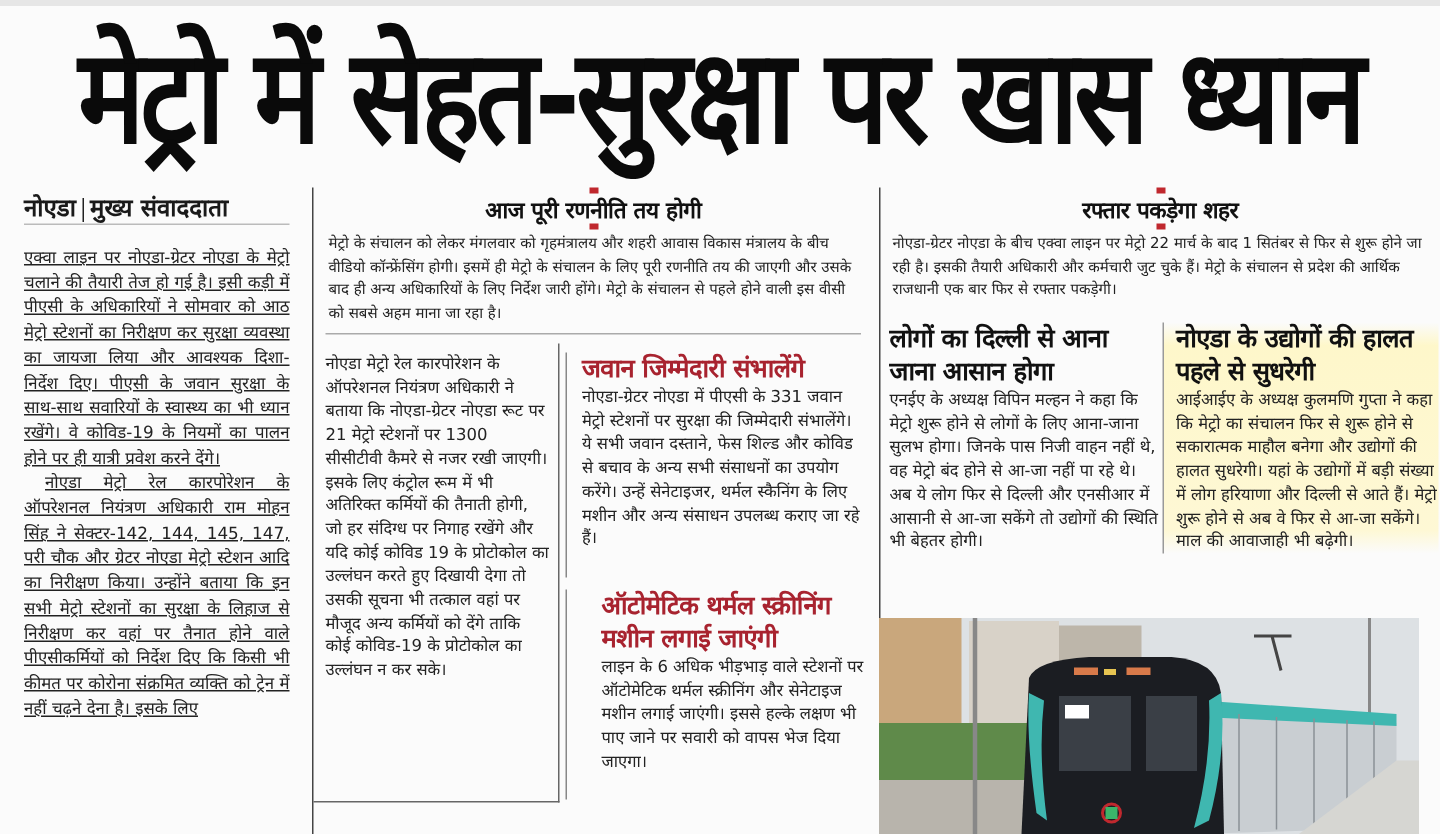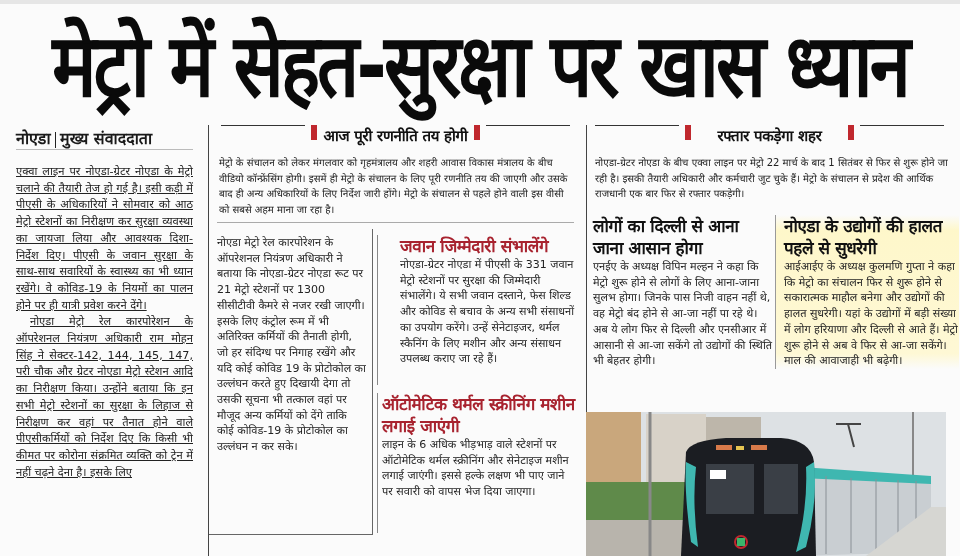--- a/index.html
+++ b/index.html
@@ -26,21 +26,21 @@
       border-bottom: 1px solid #bbb; white-space: nowrap;
     }
     .dateline .sep { display: inline-block; width: 1.5px; height: 16px; background: #222; vertical-align: middle; margin: 0 4px; }
 
     .body-text { font-size: 11.2px; line-height: 16.7px; text-align: justify; color: #222; }
     .body-text p { text-indent: 0; }
     .body-text p.indent { text-indent: 14px; }
     .col-left .body-text { margin-top: 14px; text-decoration: underline; }
 
     .section-head {
-      position: relative; height: 28px; display: flex; align-items: flex-start; justify-content: center;
+      position: relative; height: 28px; display: flex; align-items: center; justify-content: center; flex-direction: column;
     }
     .section-head .rule { flex: 1; height: 1px; background: #333; }
     .section-head .marker { width: 6px; height: 15px; background: #c0282e; margin: 0 6px; }
     .section-head .title {
       font-size: 15px; font-weight: bold; color: #111; white-space: nowrap; letter-spacing: -0.3px;
     }
 
     .intro { padding: 2px 12px 0 10px; font-size: 10px; line-height: 15.6px; color: #222; }
     .intro-rule { margin: 5px 8px 0 8px; height: 1px; background: #aaa; }
 
@@ -84,26 +84,26 @@
     <div class="marker"></div>
     <div class="rule" style="margin-right:12px"></div>
   </div>
   <div class="intro">मेट्रो के संचालन को लेकर मंगलवार को गृहमंत्रालय और शहरी आवास विकास मंत्रालय के बीच वीडियो कॉन्फ्रेंसिंग होगी। इसमें ही मेट्रो के संचालन के लिए पूरी रणनीति तय की जाएगी और उसके बाद ही अन्य अधिकारियों के लिए निर्देश जारी होंगे। मेट्रो के संचालन से पहले होने वाली इस वीसी को सबसे अहम माना जा रहा है।</div>
   <div class="intro-rule"></div>
 
   <div class="sub-col boxed" style="left:0; top:104px; width:164px; height:306px;">
     <div class="sub-text">नोएडा मेट्रो रेल कारपोरेशन के ऑपरेशनल नियंत्रण अधिकारी ने बताया कि नोएडा-ग्रेटर नोएडा रूट पर 21 मेट्रो स्टेशनों पर 1300 सीसीटीवी कैमरे से नजर रखी जाएगी। इसके लिए कंट्रोल रूम में भी अतिरिक्त कर्मियों की तैनाती होगी, जो हर संदिग्ध पर निगाह रखेंगे और यदि कोई कोविड 19 के प्रोटोकोल का उल्लंघन करते हुए दिखायी देगा तो उसकी सूचना भी तत्काल वहां पर मौजूद अन्य कर्मियों को देंगे ताकि कोई कोविड-19 के प्रोटोकोल का उल्लंघन न कर सके।</div>
   </div>
 
-  <div class="sub-col" style="left:168px; top:110px; width:200px; border-left:1px solid #888; padding-left:22px; height:150px;">
+  <div class="sub-col" style="left:168px; top:110px; width:200px; border-left:1px solid #888; padding-left:10px; height:150px;">
     <div class="sub-head red">जवान जिम्मेदारी संभालेंगे</div>
     <div class="sub-text">नोएडा-ग्रेटर नोएडा में पीएसी के 331 जवान मेट्रो स्टेशनों पर सुरक्षा की जिम्मेदारी संभालेंगे। ये सभी जवान दस्ताने, फेस शिल्ड और कोविड से बचाव के अन्य सभी संसाधनों का उपयोग करेंगे। उन्हें सेनेटाइजर, थर्मल स्कैनिंग के लिए मशीन और अन्य संसाधन उपलब्ध कराए जा रहे हैं।</div>
   </div>
 
-  <div class="sub-col" style="left:168px; top:268px; width:200px; border-left:1px solid #888; padding-left:4px; height:140px;">
+  <div class="sub-col" style="left:168px; top:268px; width:200px; border-left:1px solid #888; padding-left:23px; height:140px;">
     <div class="sub-head red">ऑटोमेटिक थर्मल स्क्रीनिंग मशीन लगाई जाएंगी</div>
     <div class="sub-text">लाइन के 6 अधिक भीड़भाड़ वाले स्टेशनों पर ऑटोमेटिक थर्मल स्क्रीनिंग और सेनेटाइज मशीन लगाई जाएंगी। इससे हल्के लक्षण भी पाए जाने पर सवारी को वापस भेज दिया जाएगा।</div>
   </div>
 </div>
 
 <div class="col col-right">
   <div class="section-head">
     <div class="rule" style="margin-left:8px"></div>
     <div class="marker"></div>
     <div class="title" style="margin:0 20px">रफ्तार पकड़ेगा शहर</div>

